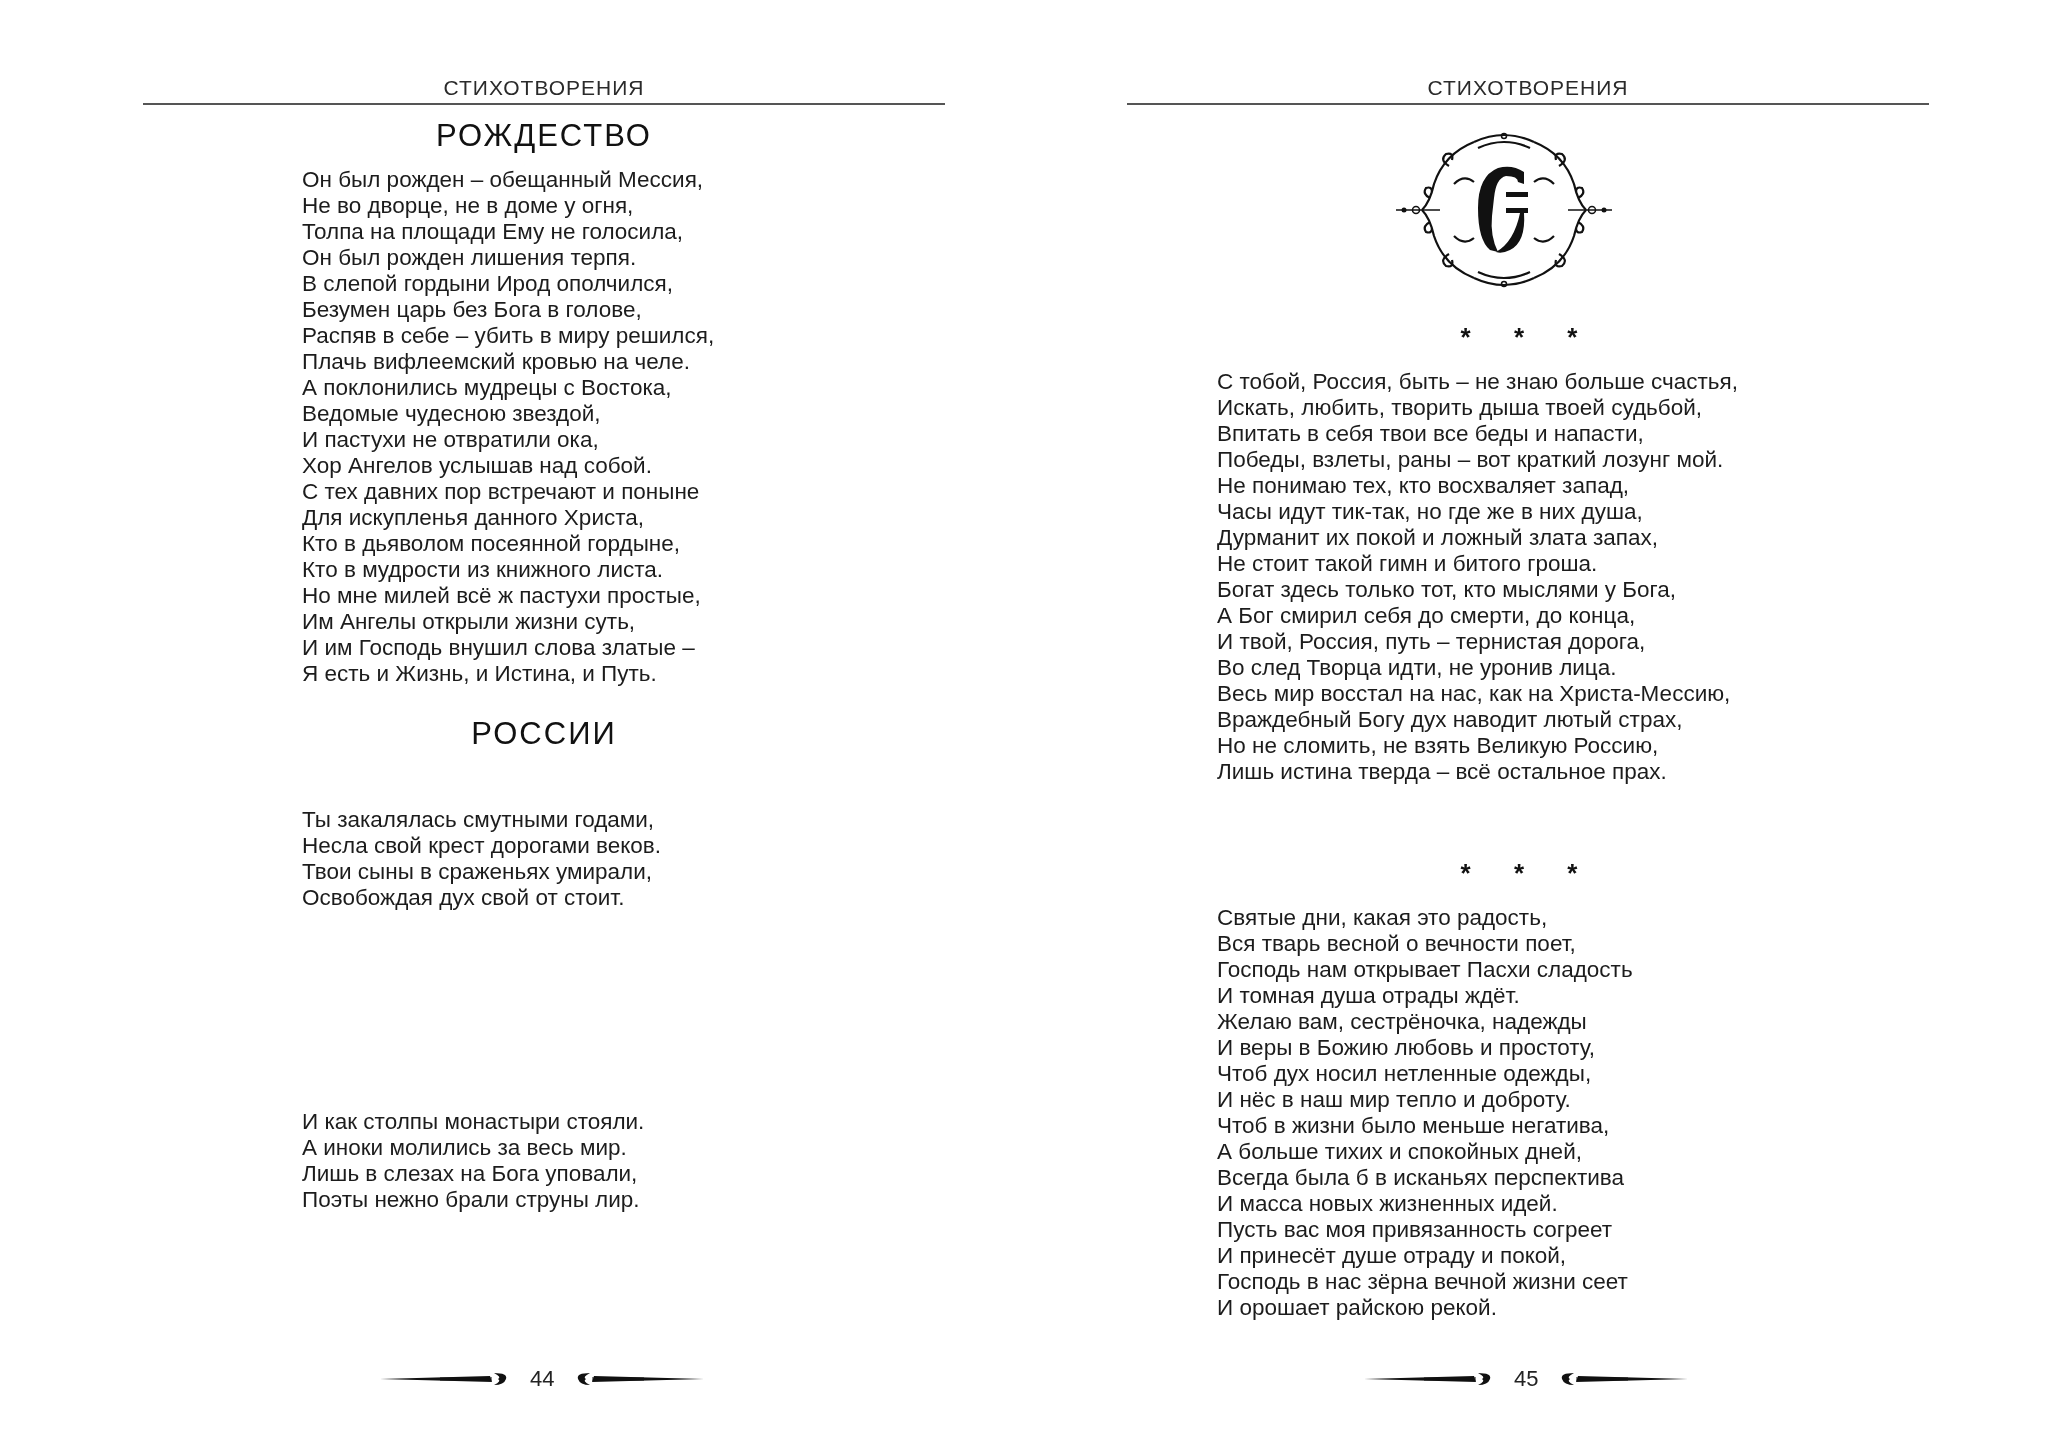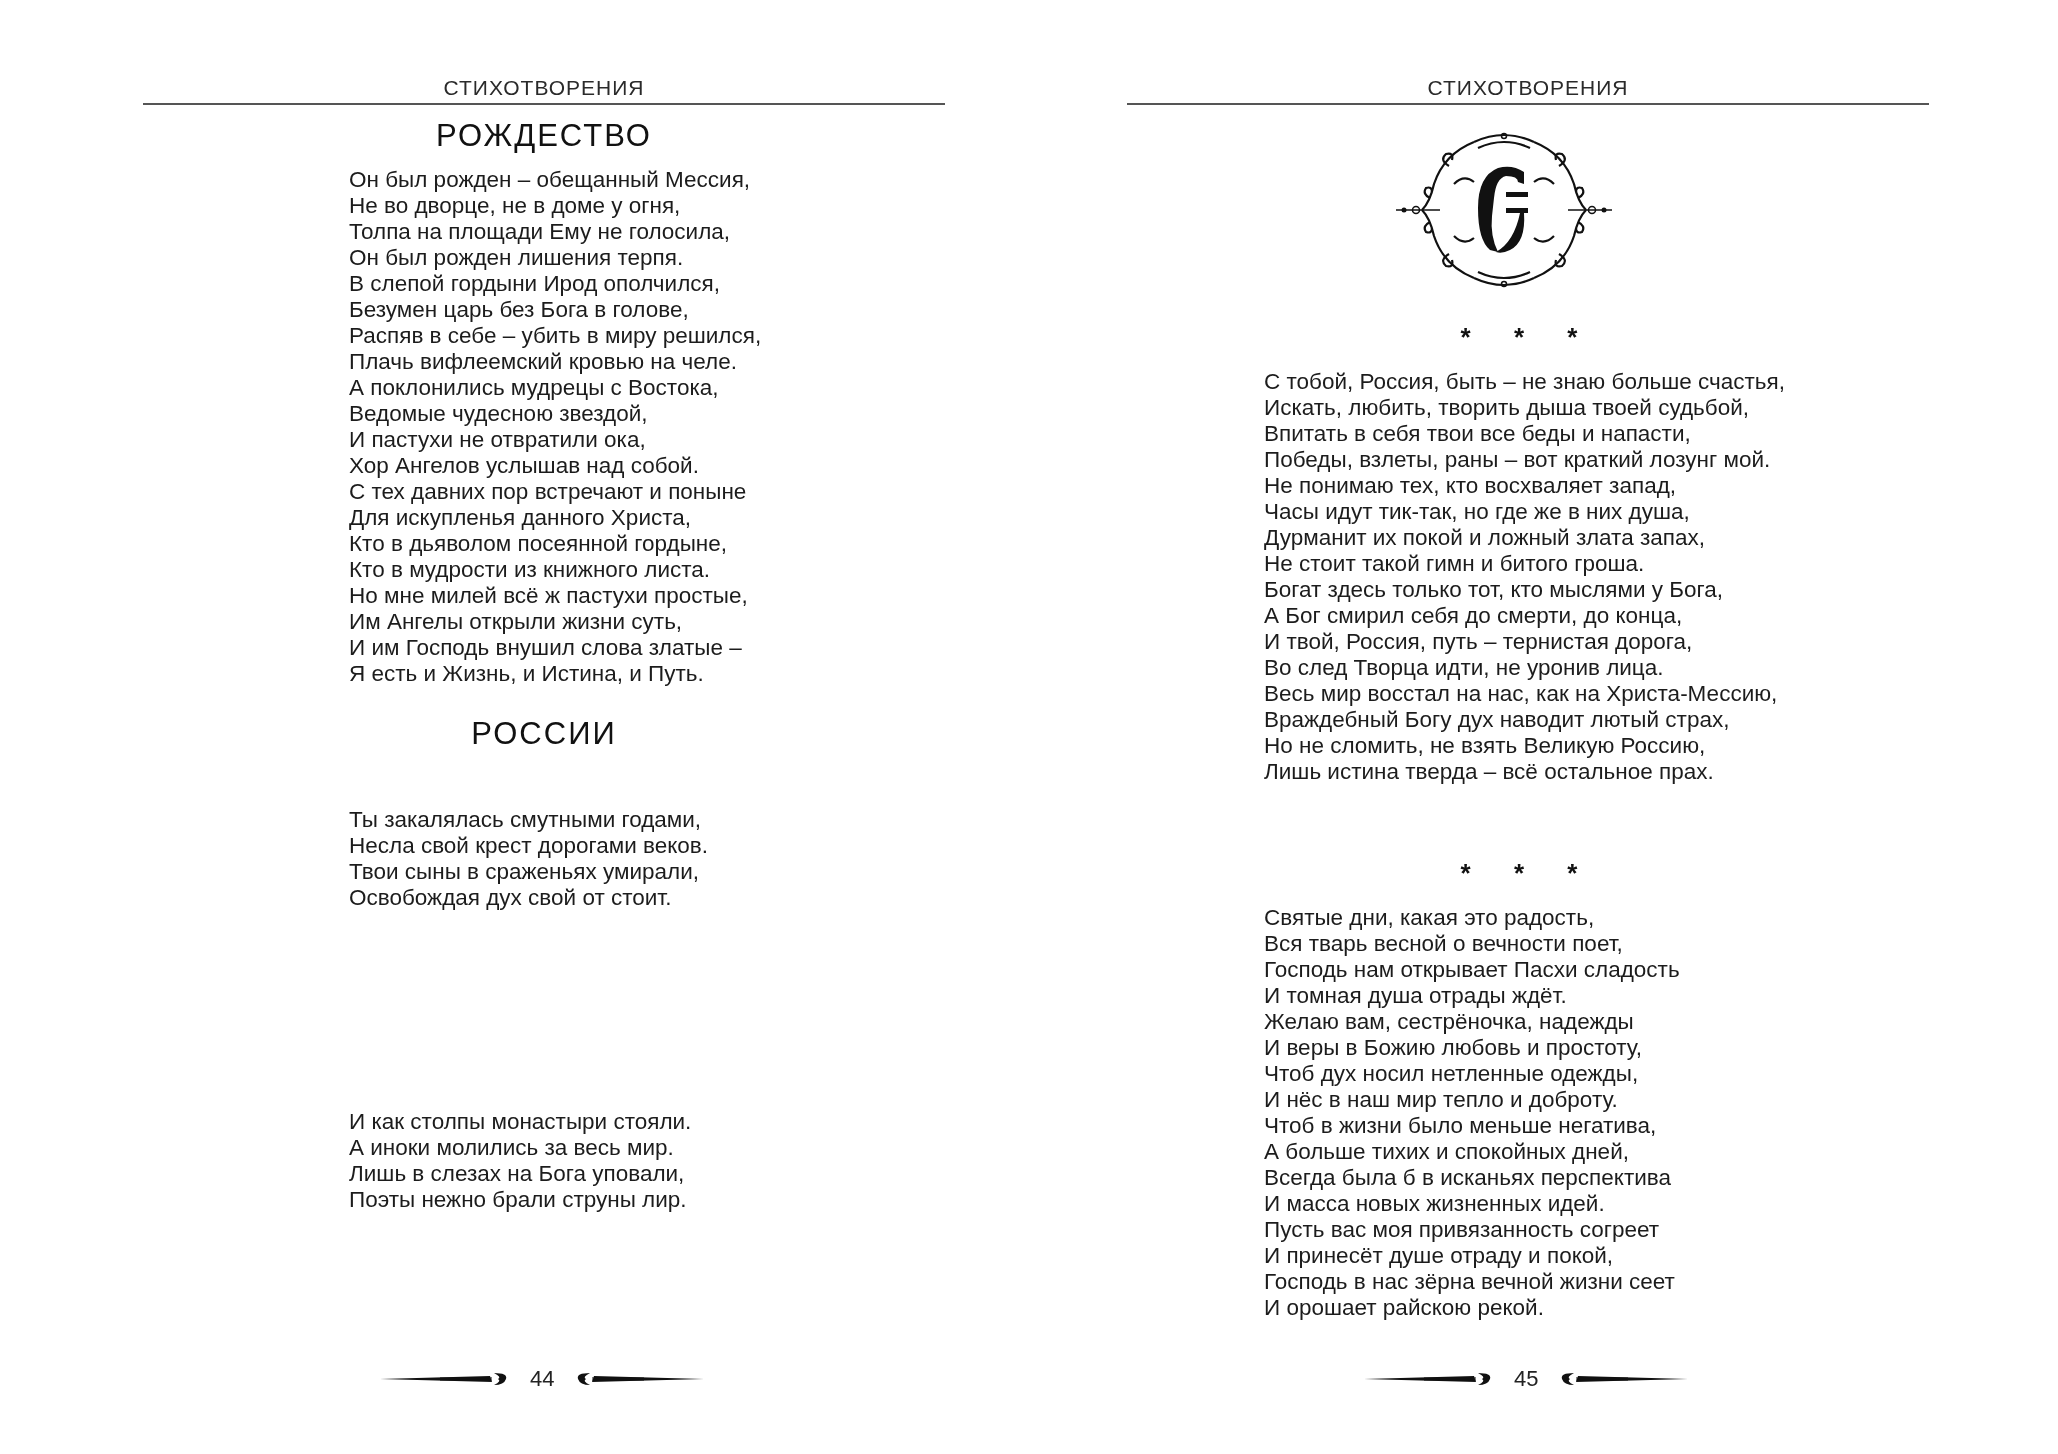--- a/index.html
+++ b/index.html
@@ -7,21 +7,21 @@
   .page { position: absolute; top: 0; height: 1096px; }
   .page.left { left: 0; width: 1029px; }
   .page.right { left: 1029px; width: 1029px; }
   .running-head { position: absolute; top: 76px; font-size: 21px; letter-spacing: 1px; color: #2a2a2a; text-align: center; }
   .left .running-head { left: 143px; width: 802px; }
   .right .running-head { left: 98px; width: 802px; }
   .head-rule { position: absolute; top: 103px; height: 2px; background: #555; }
   .left .head-rule { left: 143px; width: 802px; }
   .right .head-rule { left: 98px; width: 802px; }
   .title { position: absolute; font-weight: normal; font-size: 31px; letter-spacing: 2px; color: #111; text-align: center; width: 802px; }
-  .stanza { position: absolute; font-size: 22.5px; line-height: 26px; color: #1c1c1c; white-space: pre; margin-left: 47px; }
+  .stanza { position: absolute; font-size: 22.5px; line-height: 26px; color: #1c1c1c; white-space: pre; }
   .stanza div { height: 26px; }
   .stars { position: absolute; font-weight: bold; font-size: 26px; letter-spacing: 18px; color: #111; text-align: center; width: 802px; }
   .folio { position: absolute; top: 1366px; display: flex; align-items: center; gap: 10px; }
   .folio .num { font-size: 22px; color: #222; }
   .orn { display: block; }
   .emblem { position: absolute; left: 365px; top: 124px; width: 220px; height: 172px; }
 </style>
 </head>
 <body>
 

